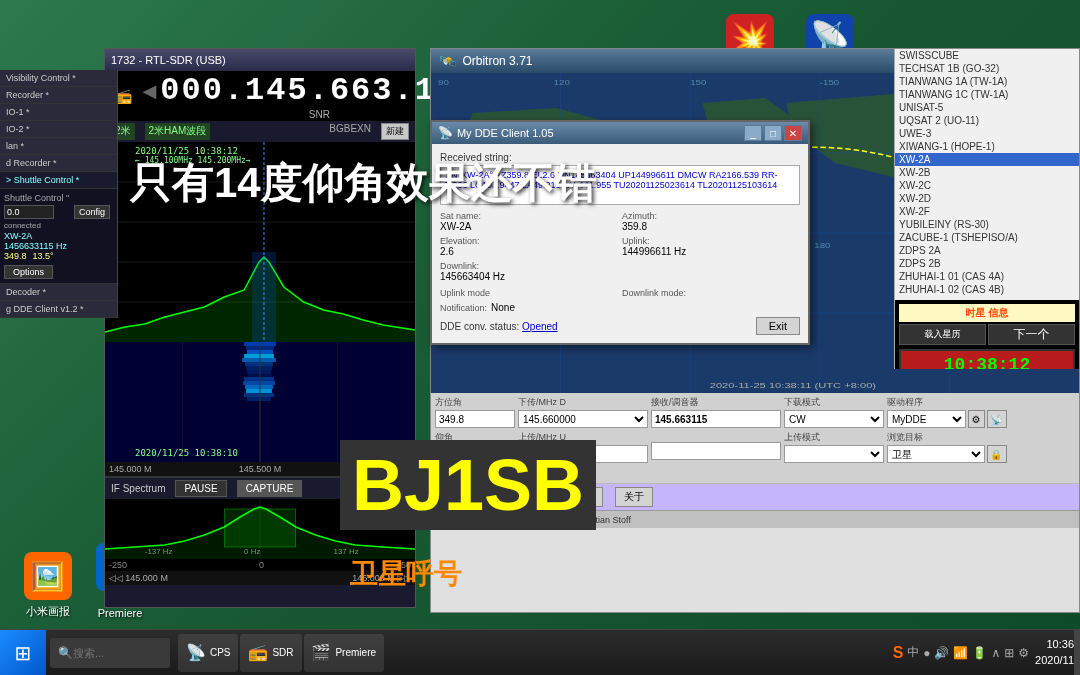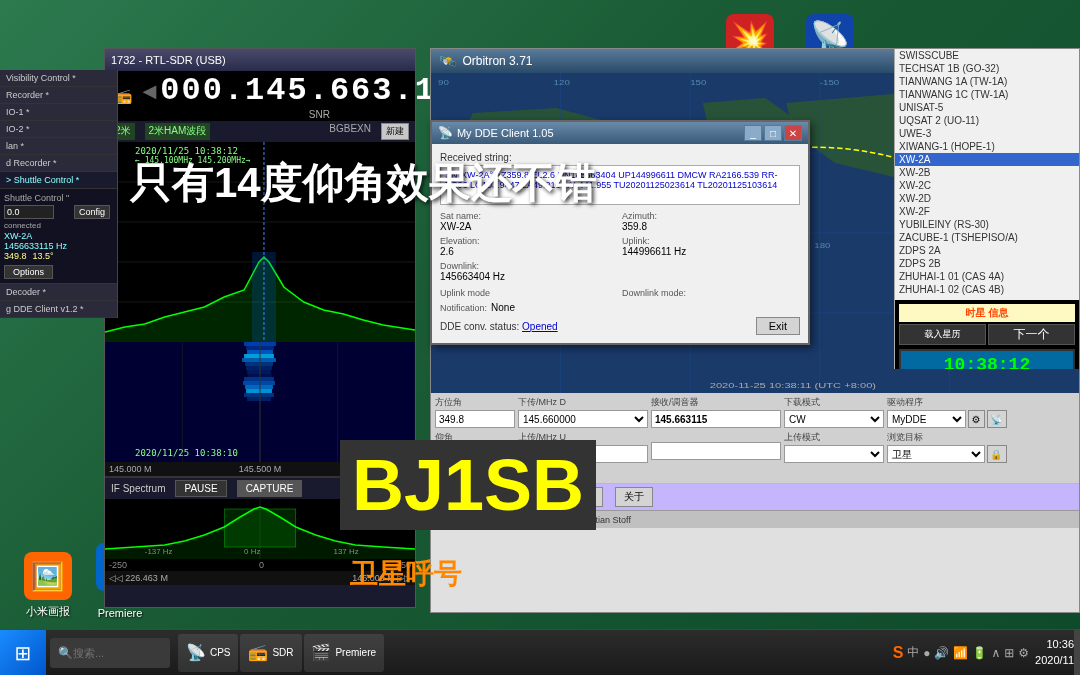--- a/index.html
+++ b/index.html
@@ -662,21 +662,21 @@
       </div>
 
       <div style="display:flex; justify-content:space-between; padding:1px 4px; background:#000;">
         <span style="color:#888; font-size:9px;">-250</span>
         <span style="color:#888; font-size:9px;">0</span>
         <span style="color:#888; font-size:9px;">250</span>
       </div>
     </div>
 
     <div style="display:flex; justify-content:space-between; padding:2px 4px; background:#111;">
-      <span style="color:#aaa; font-size:9px;">◁◁ 226.463 M</span>
+      <span style="color:#aaa; font-size:9px;">◁◁ 145.000 M</span>
       <span style="color:#aaa; font-size:9px;">146.000 M ▷▷</span>
     </div>
   </div>
 
   <div class="orbitron-window" style="left:430px; top:48px; width:650px; height:565px;">
 
     <div class="orbitron-titlebar">
       <div class="orbitron-titlebar-left">
         <span style="font-size:14px;">🛰️</span>
         <span>Orbitron 3.71</span>
@@ -759,21 +759,21 @@
         <div class="sat-list-item">ZDPS 2B</div>
         <div class="sat-list-item">ZHUHAI-1 01 (CAS 4A)</div>
         <div class="sat-list-item">ZHUHAI-1 02 (CAS 4B)</div>
 
         <div style="background:#000; padding:4px; margin-top:4px;">
           <div style="color:#ff4400; font-size:10px; font-weight:bold; text-align:center; padding:2px; background:#fef9c3;">时星 信息</div>
           <div style="display:flex; gap:2px; margin-top:2px;">
             <button style="background:#333; border:1px solid #555; color:white; font-size:9px; padding:1px 4px; flex:1;">载入星历</button>
             <button style="background:#333; border:1px solid #555; color:white; font-size:12px; padding:1px 4px; flex:1;">下一个</button>
           </div>
-          <div style="background:#0369a1; border:2px solid #333; padding:4px; margin-top:4px; text-align:center;">
+          <div style="background:#b91c1c; border:2px solid #333; padding:4px; margin-top:4px; text-align:center;">
             <div class="clock-display">10:38:12</div>
 
           </div>
 
         </div>
       </div>
     </div>
 
     <div style="background:#d0d0d0; padding:3px 4px;">
 

